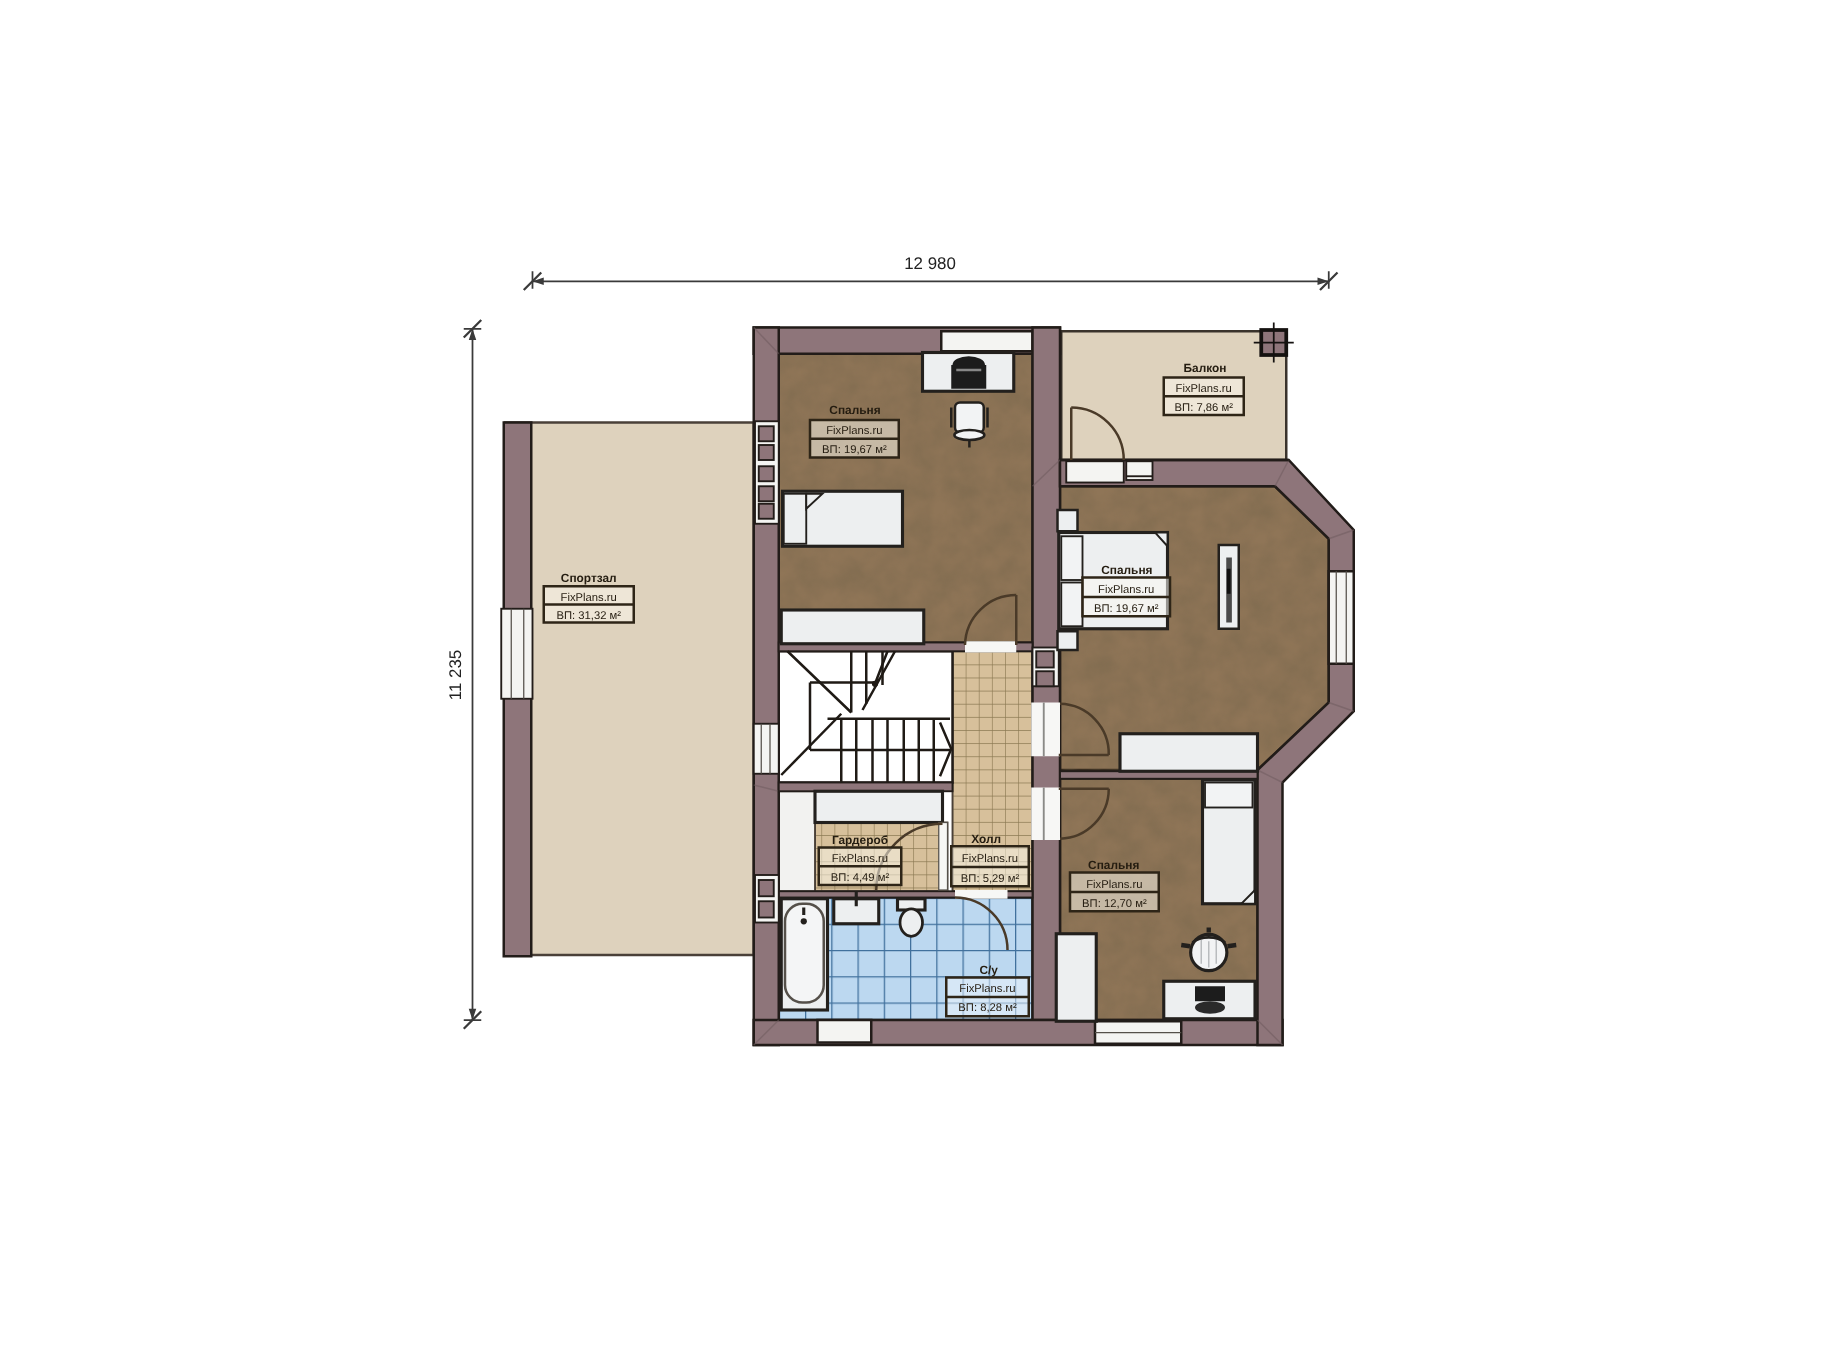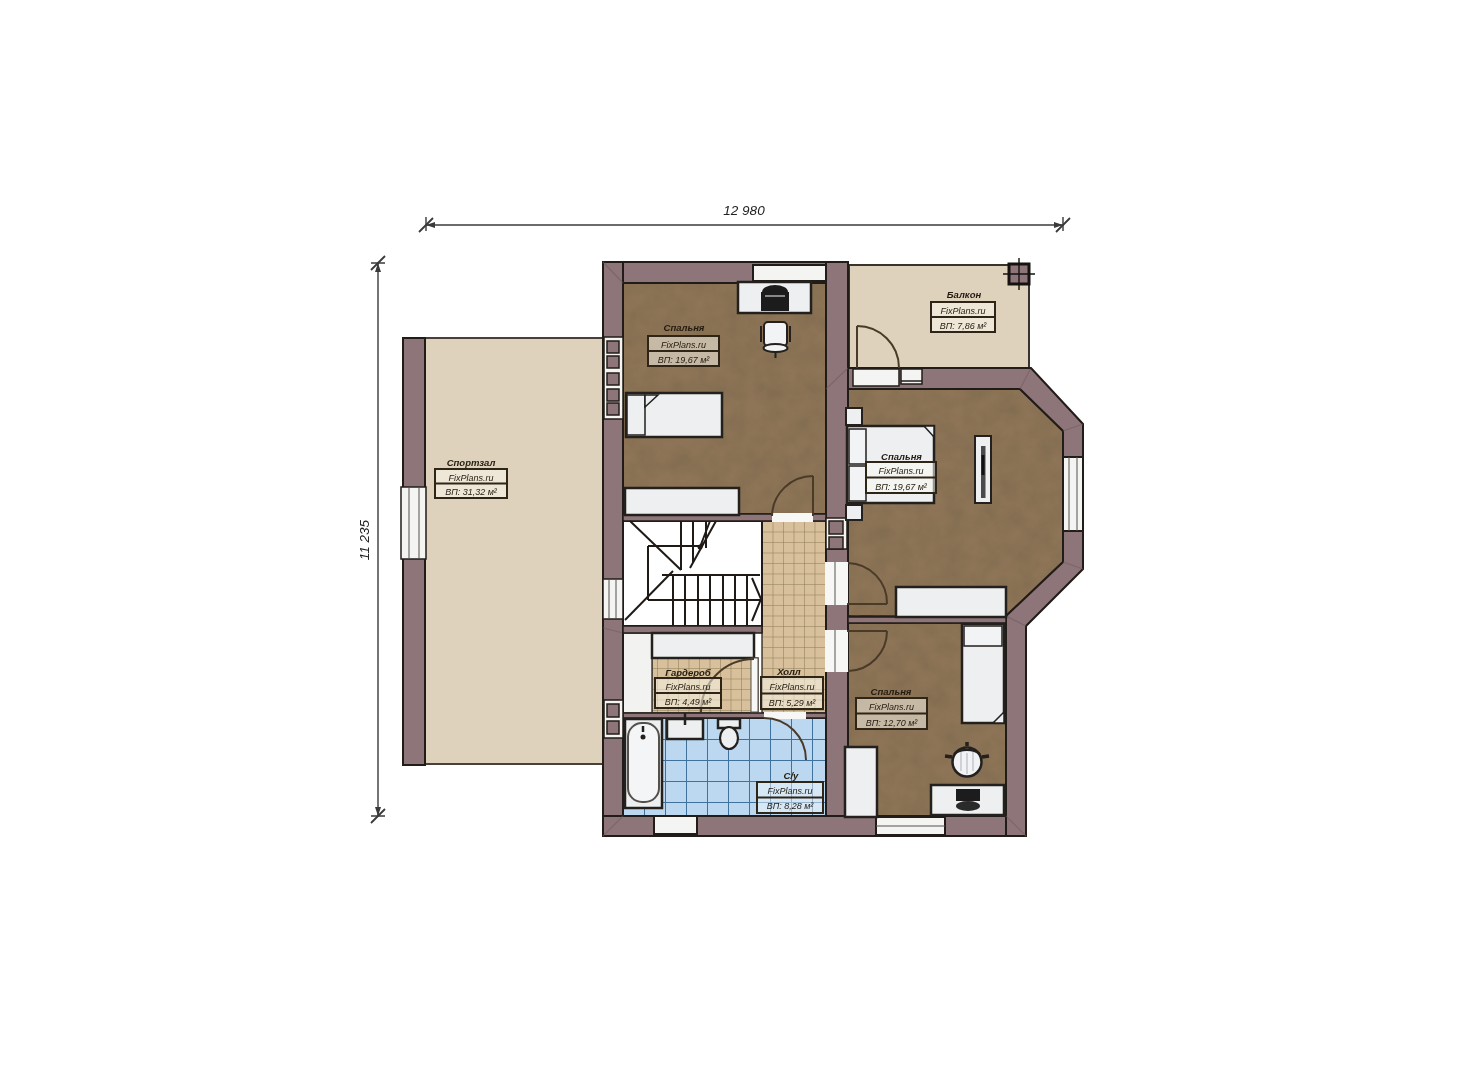--- a/index.html
+++ b/index.html
@@ -1,17 +1,17 @@
 <!DOCTYPE html>
 <html><head>
 <meta charset="utf-8">
 <style>
 html,body{margin:0;padding:0;background:#ffffff;}
 #stage{position:relative;width:1473px;height:1080px;background:#ffffff;overflow:hidden;
-font-family:"Liberation Sans", sans-serif;font-style:italic;}
+font-family:"Liberation Sans", sans-serif;}
 svg{position:absolute;left:0;top:0;}
 </style>
 </head>
 <body>
 <div id="stage">
 <svg width="1473" height="1080" viewBox="0 0 1473 1080">
 <defs>
 <pattern id="tanTile" width="10.5" height="10.5" patternUnits="userSpaceOnUse" patternTransform="translate(6 6.5)">
   <rect width="10.5" height="10.5" fill="#d7c09b"></rect>
   <path d="M0 0H10.5M0 0V10.5" stroke="#8a7852" stroke-width="1" fill="none"></path>

